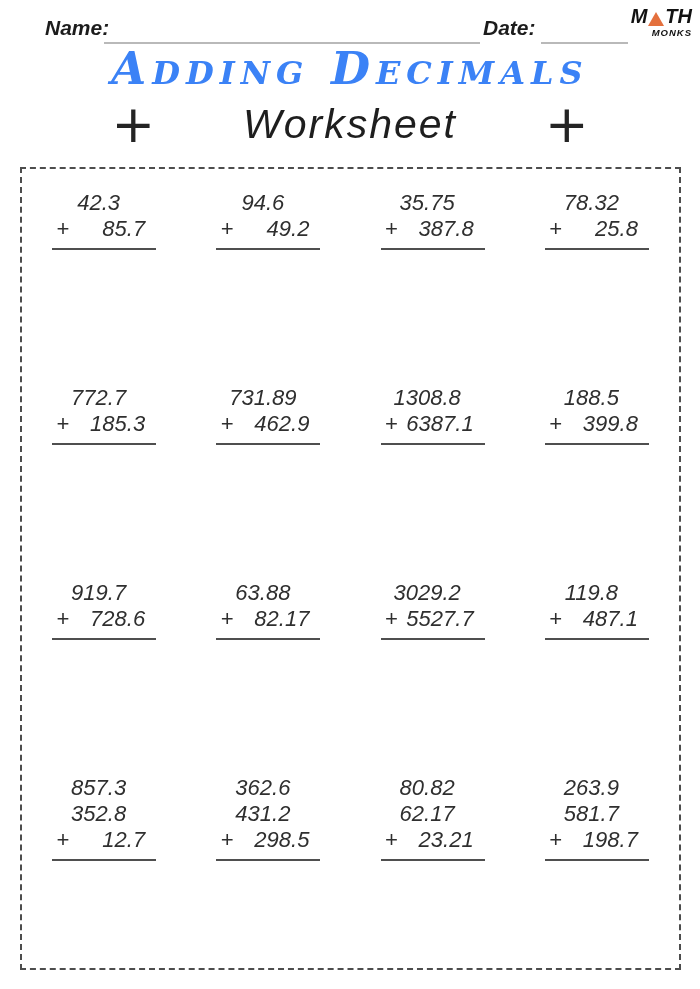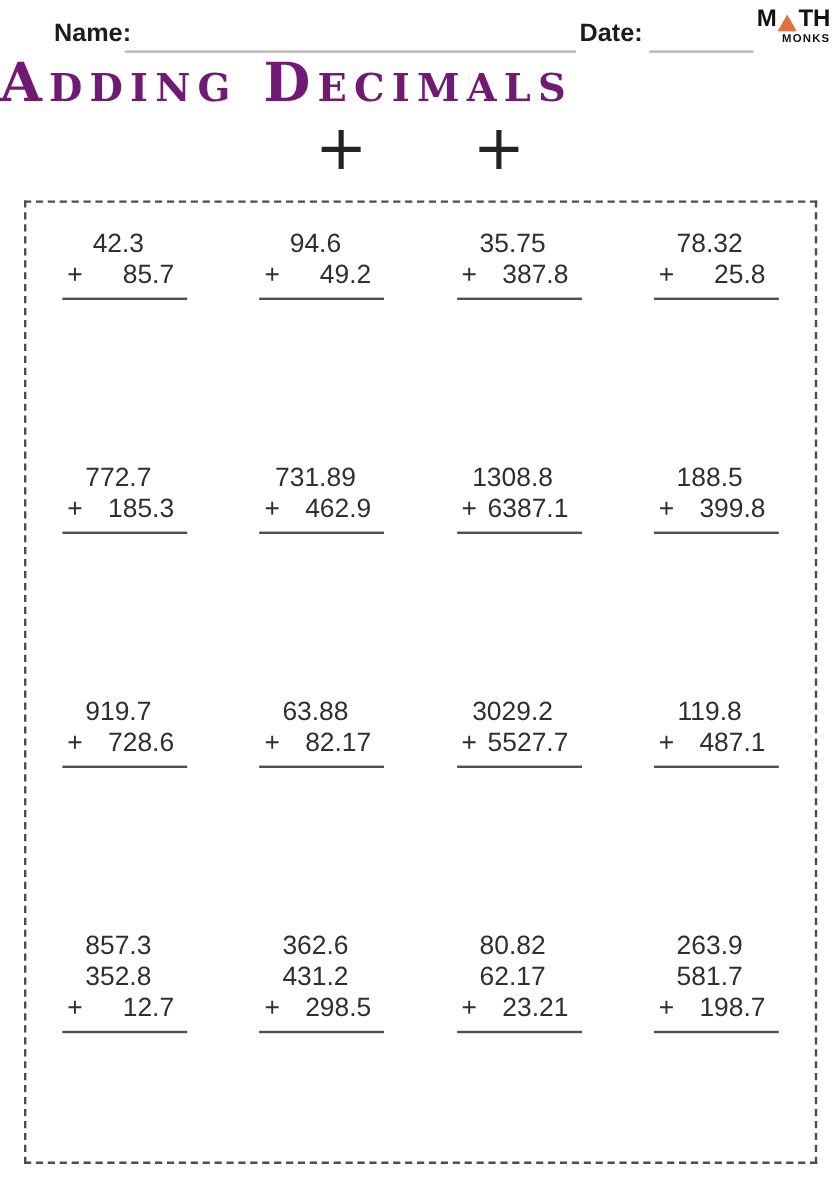--- a/index.html
+++ b/index.html
@@ -1,19 +1,19 @@
 <!DOCTYPE html>
 <html><head>
 <meta charset="utf-8">
 <style>
   * { margin:0; padding:0; box-sizing:border-box; }
   body { background:#ffffff; }
   .page {
     position:relative; width:700px; height:989px; background:#ffffff;
-    font-family:"Liberation Sans", sans-serif; overflow:hidden;
+    font-family:"Liberation Sans", sans-serif; overflow:hidden;font-style:italic;
   }
 
   
   .name-label {
     position:absolute; left:45px; top:16px;
     font-size:21px; font-weight:600; color:#1c1c1c;
   }
   .name-line {
     position:absolute; left:104px; top:42px; width:376px;
     border-top:2px solid #b9b9b9;
@@ -38,24 +38,24 @@
     border-left:8px solid transparent; border-right:8px solid transparent;
     border-bottom:14px solid #e4703d;
   }
   .logo-sub {
     font-size:9.5px; font-weight:700; letter-spacing:1px;
     color:#121212; margin-top:1px;
   }
 
   
   .title {
-    position:absolute; top:44px; left:0; right:0; 
+    position:absolute; top:44px; left:0; right:0; text-align:center;
     font-family:"DejaVu Serif", "Liberation Serif", serif;
     font-variant:small-caps; font-weight:700; font-size:45px;
-    letter-spacing:6px; color:#701a75; line-height:1.1;
+    letter-spacing:6px; color:#3b82f6; line-height:1.1;
   }
   .subtitle-row {
     position:absolute; top:98px; left:0; right:0; height:52px;
     display:flex; justify-content:center; align-items:center; gap:88px;
   }
   .subtitle-plus {
     font-size:52px; font-weight:400; color:#242424; line-height:1;
     font-family:"DejaVu Sans", sans-serif;
   }
   .subtitle-text {
@@ -100,20 +100,21 @@
       <span>M</span>
       <span class="logo-triangle"></span>
       <span>TH</span>
     </div>
     <div class="logo-sub">MONKS</div>
   </div>
 
   <div class="title">Adding Decimals</div>
   <div class="subtitle-row">
     <span class="subtitle-plus">+</span>
+    <span class="subtitle-text">Worksheet</span>
     <span class="subtitle-plus">+</span>
   </div>
 
   <div class="problem-box">
     <div class="problems-grid">
         <div class="problem">
     <div class="addends">
             <div class="addend-row">
               <span class="addend">42.3</span>
             </div>

